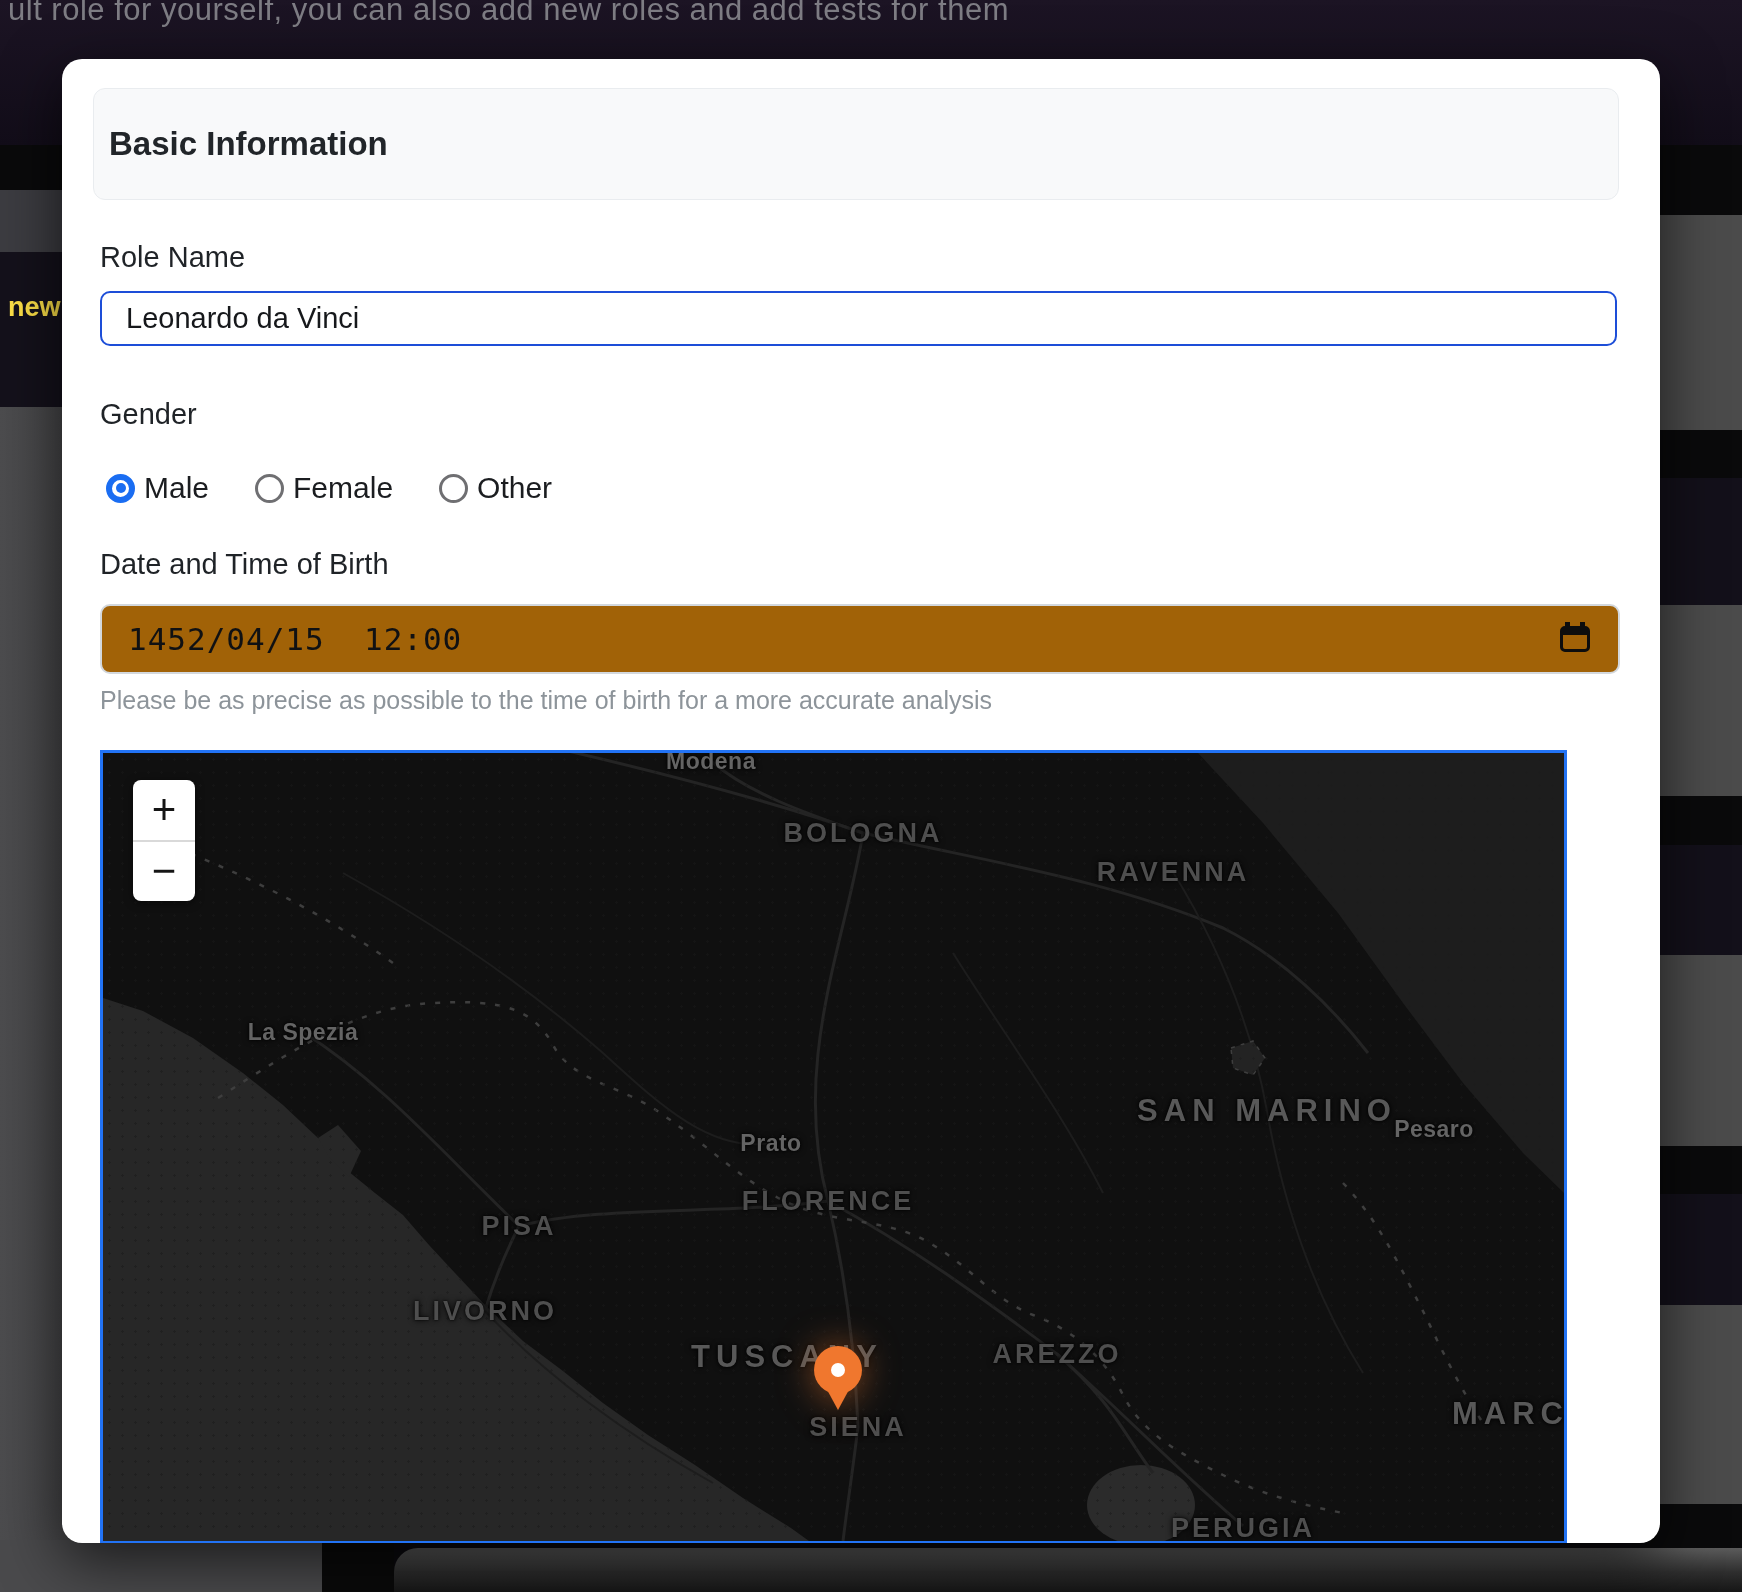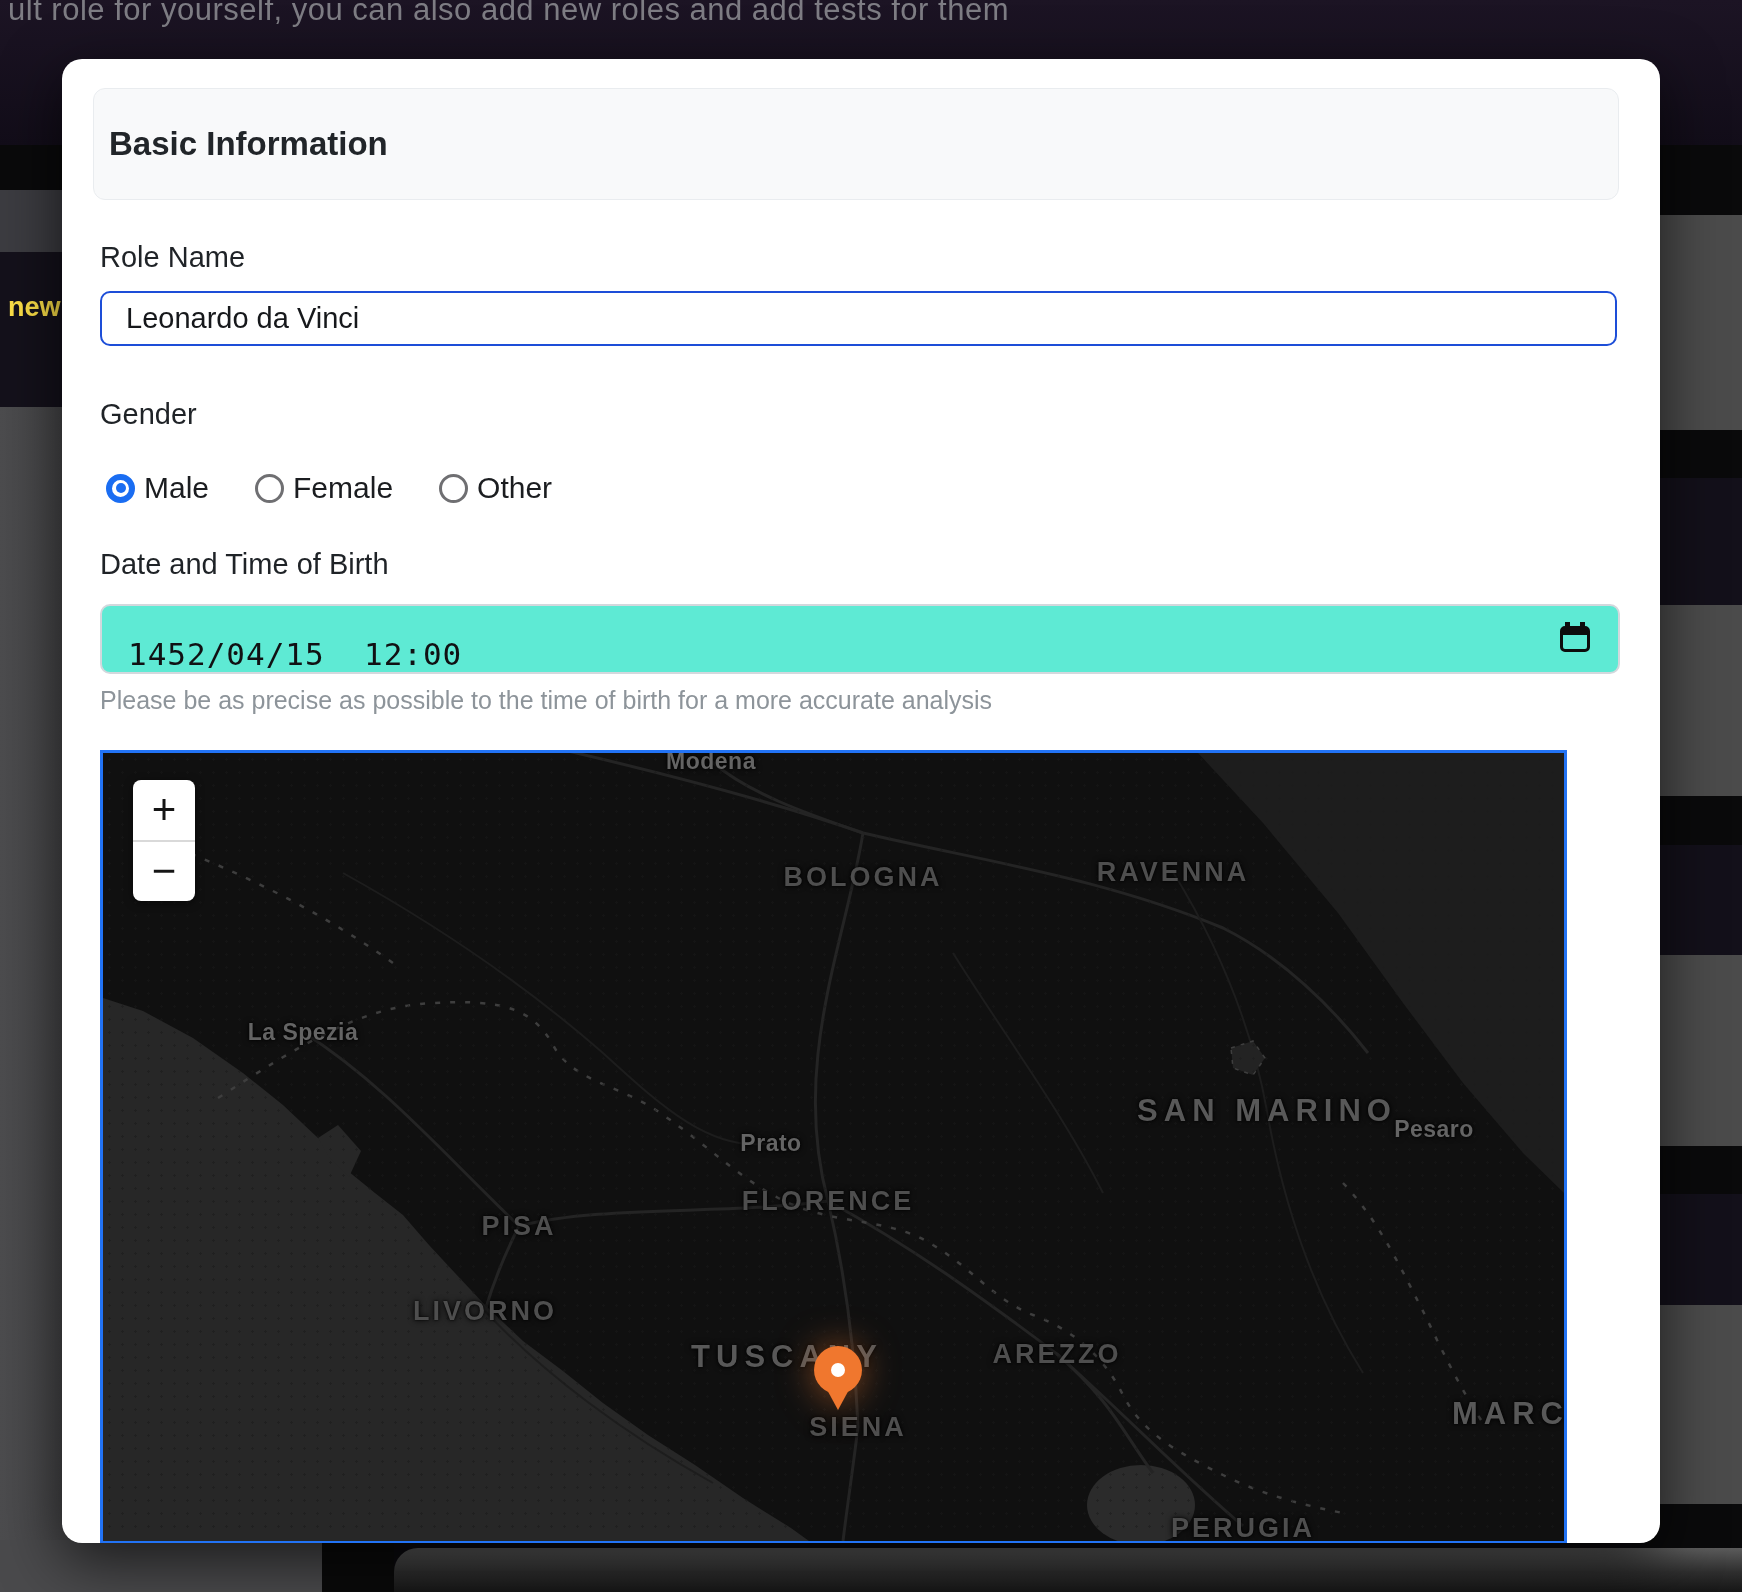--- a/index.html
+++ b/index.html
@@ -38,21 +38,21 @@
   #radio-row{left:44px;top:402px;height:44px;display:flex;align-items:flex-end;gap:0;}
   .radio-item{display:flex;align-items:center;margin-right:46px;}
   .radio{width:29px;height:29px;border-radius:50%;box-sizing:border-box;background:#fff;position:relative;flex:0 0 auto;}
   .radio.unchecked{border:3px solid #6f6f72;}
   .radio.checked{border:6px solid #1a6df2;}
   .radio.checked::after{content:"";position:absolute;left:50%;top:50%;width:10px;height:10px;margin:-5px 0 0 -5px;
                         border-radius:50%;background:#1a6df2;}
   .radio-label{margin-left:9px;font-size:30px;font-weight:500;color:#1b1d20;}
   #birth-label{top:489px;}
   #birth-input{left:38px;top:545px;width:1520px;height:70px;border:2px solid #d3d8dd;border-radius:10px;
-               background:#5eead4;display:flex;align-items:flex-end;box-sizing:border-box;}
+               background:#a16207;display:flex;align-items:center;box-sizing:border-box;}
   #birth-value{margin-left:26px;font-size:31px;color:#101113;font-family:"DejaVu Sans Mono",monospace;
                white-space:pre;letter-spacing:1px;}
   #cal-icon{left:1498px;top:567px;width:30px;height:26px;border:3px solid #0d0d0d;border-top-width:9px;
             border-radius:5px;box-sizing:border-box;}
   #cal-icon::before,#cal-icon::after{content:"";position:absolute;top:-13px;width:5px;height:6px;background:#0d0d0d;}
   #cal-icon::before{left:2px;} #cal-icon::after{right:2px;}
   #birth-helper{left:38px;top:627px;font-size:25px;color:#8d949a;}
 
   
   #map{left:38px;top:691px;width:1467px;height:794px;box-sizing:border-box;border:3px solid #2273f5;
@@ -182,21 +182,21 @@
                    C 970,577 1000,602 1020,642 C 1040,682 1080,702 1120,722 C 1160,742 1200,752 1240,760"></path>
           <path d="M 1240,430 C 1278,470 1300,520 1322,562 C 1340,600 1360,640 1380,670"></path>
           <path d="M 60,90 C 140,120 220,160 290,210"></path>
         </g>
 
         <polygon points="1128,295 1150,288 1162,305 1150,322 1130,315" fill="#232323" stroke="#3e3e3e" stroke-width="1.5" stroke-dasharray="4 6"></polygon>
       </svg>
       <div id="map-dots"></div>
       <div id="map-labels">
           <span class="m-label m-town" style="left: 608px; top: 8px;">Modena</span>
-          <span class="m-label m-city" style="left: 760px; top: 80px; margin-top: 44px;">BOLOGNA</span>
+          <span class="m-label m-city" style="left: 760px; top: 80px;">BOLOGNA</span>
           <span class="m-label m-city" style="left: 1070px; top: 119px;">RAVENNA</span>
           <span class="m-label m-town" style="left: 200px; top: 279px;">La Spezia</span>
           <span class="m-label m-region" style="left: 1164px; top: 358px;">SAN MARINO</span>
           <span class="m-label m-town" style="left: 1331px; top: 376px;">Pesaro</span>
           <span class="m-label m-town" style="left: 668px; top: 390px;">Prato</span>
           <span class="m-label m-city" style="left: 725px; top: 448px;">FLORENCE</span>
           <span class="m-label m-city" style="left: 416px; top: 473px;">PISA</span>
           <span class="m-label m-city" style="left: 382px; top: 558px;">LIVORNO</span>
           <span class="m-label m-region" style="left: 684px; top: 604px;">TUSCANY</span>
           <span class="m-label m-city" style="left: 954px; top: 601px;">AREZZO</span>

